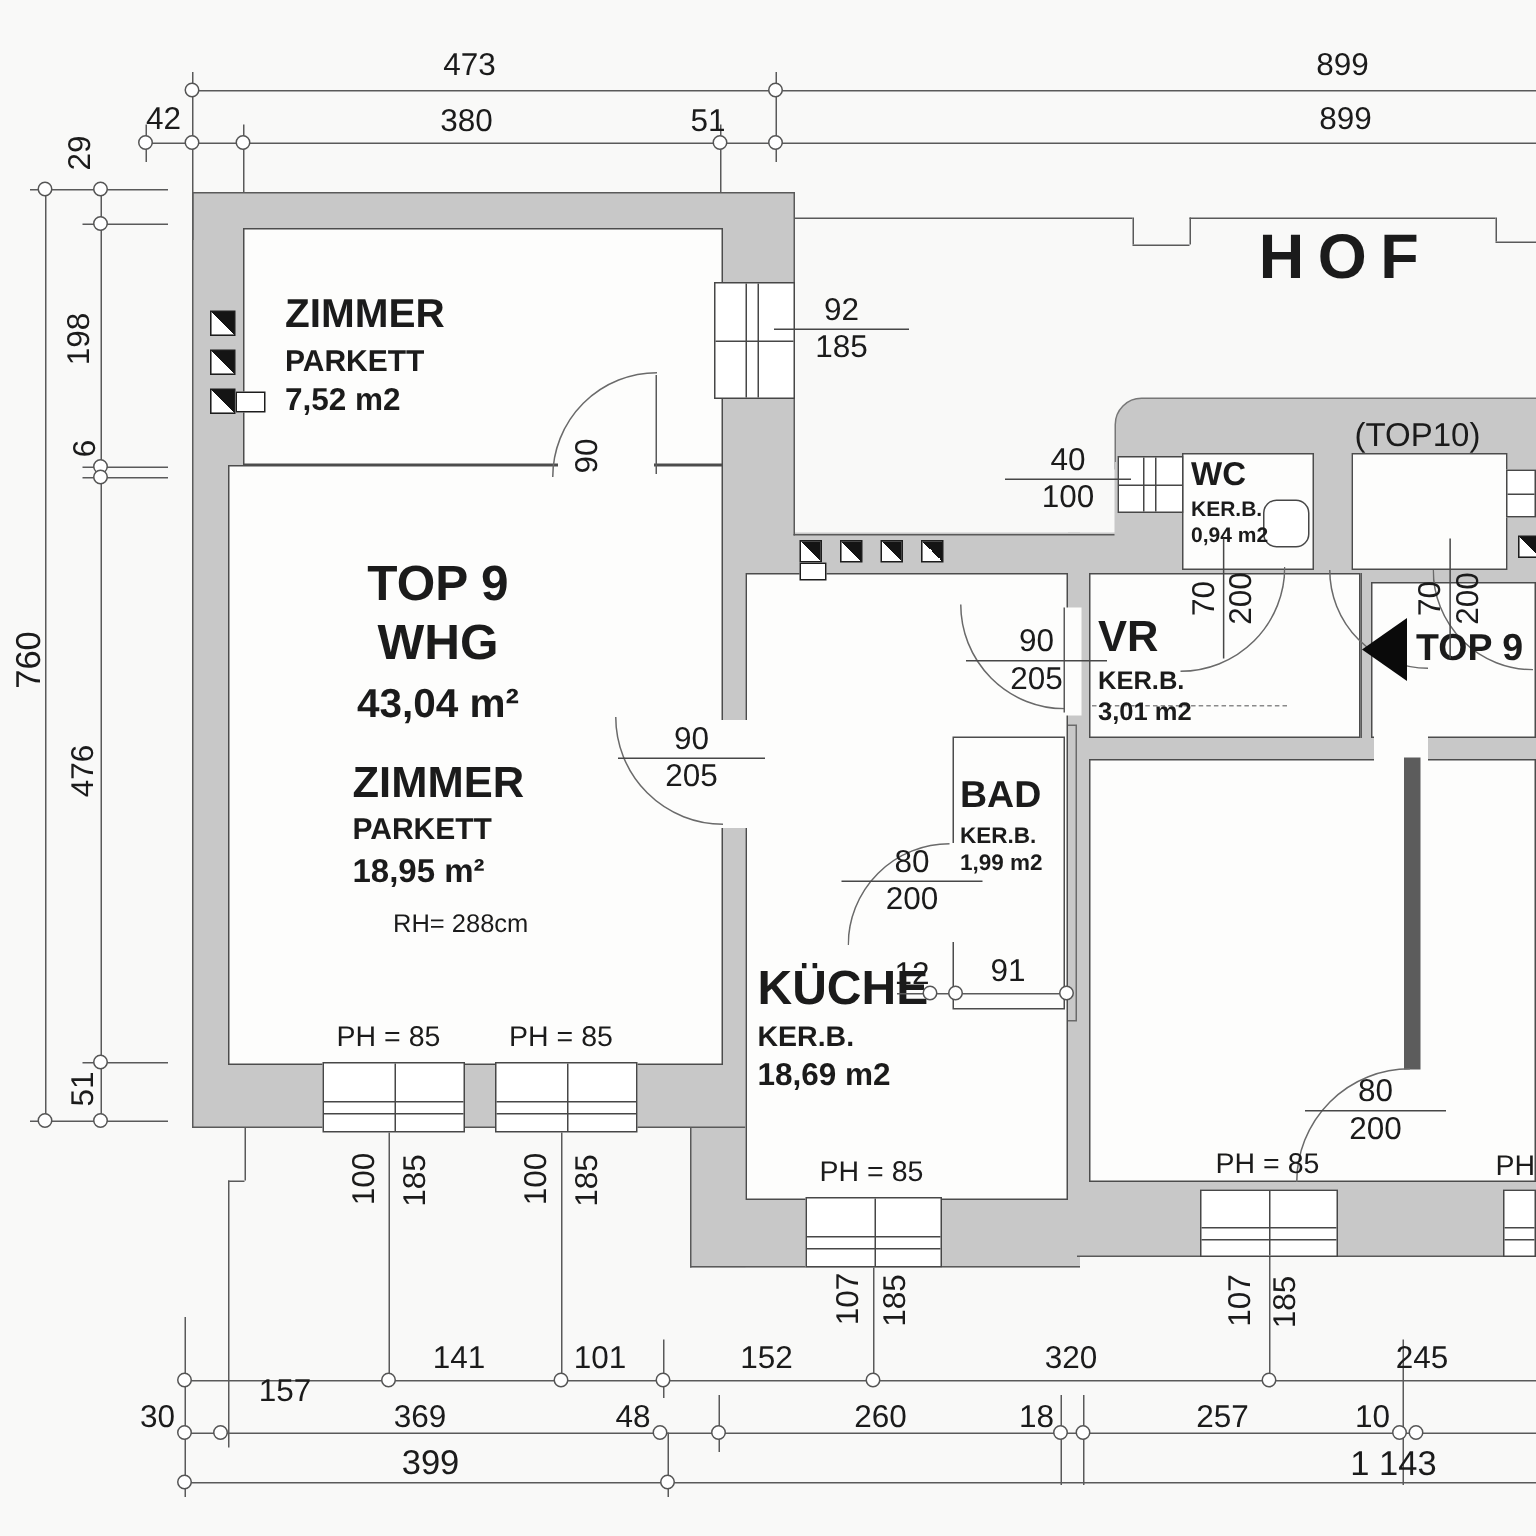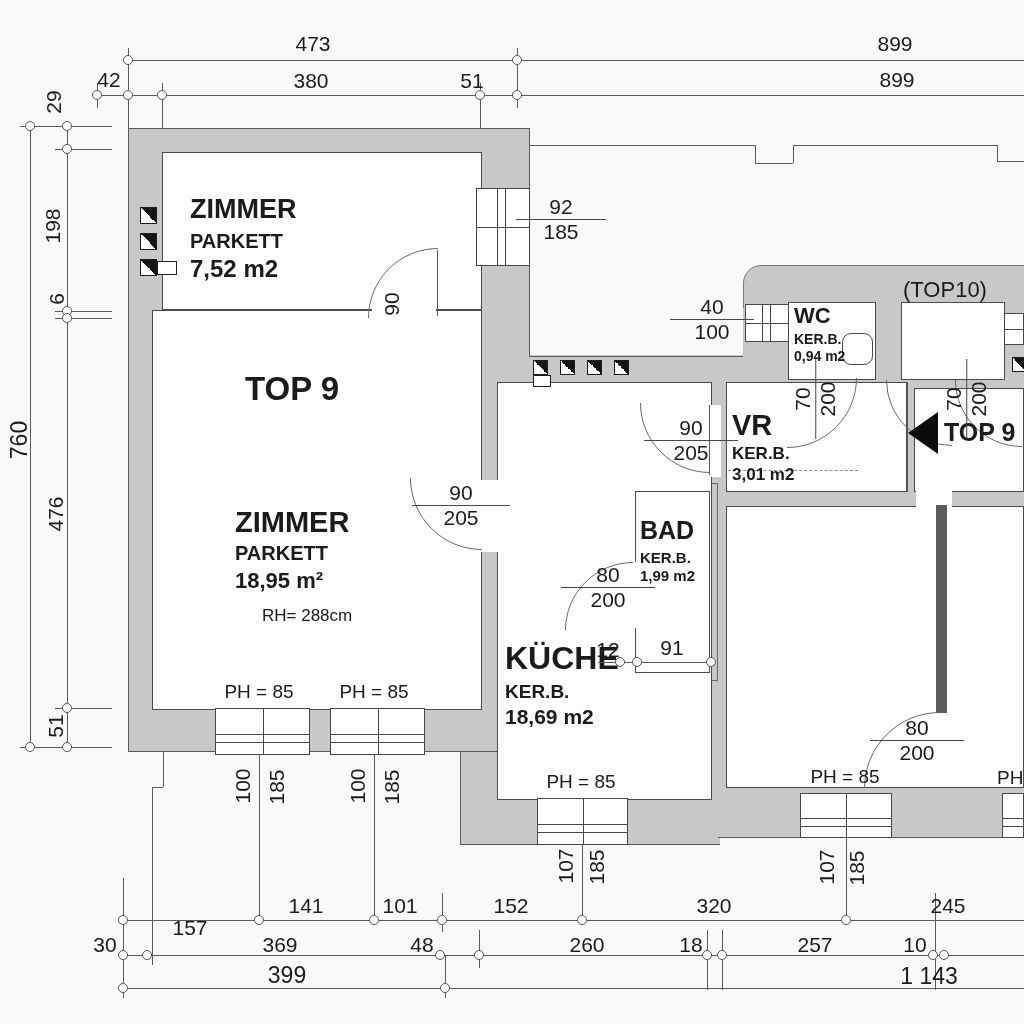--- a/index.html
+++ b/index.html
@@ -138,25 +138,27 @@
   <div class="arc" style="left:955px;top:313px;width:134px;height:134px;clip-path:inset(50% 50% 0 0)"></div>
   <div class="arc" style="left:565px;top:562px;width:136px;height:136px;clip-path:inset(0 50% 50% 0)"></div>
   <div class="arc" style="left:864px;top:712px;width:152px;height:152px;clip-path:inset(0 50% 50% 0)"></div>
 
   <div class="tri" style="left:908px;top:412px"></div>
   <div class="rl" style="left:944px;top:418px;font-size:25px">TOP 9</div>
 
   <div class="rl" style="left:190px;top:194px">
     <div style="font-size:27px">ZIMMER</div>
     <div style="font-size:20px;margin-top:4px">PARKETT</div>
-    <div style="font-size:24px;margin-top:2px">7,52 m2</div>
+    <div style="font-size:21px;margin-top:2px">7,52 m2</div>
   </div>
 
   <div class="rl" style="left:226px;top:370px;width:132px;text-align:center">
     <div style="font-size:33px">TOP 9</div>
+    <div style="font-size:33px">WHG</div>
+    <div style="font-size:27px;margin-top:6px">43,04 m²</div>
   </div>
 
   <div class="rl" style="left:235px;top:505px">
     <div style="font-size:29px">ZIMMER</div>
     <div style="font-size:20px;margin-top:3px">PARKETT</div>
     <div style="font-size:22px;margin-top:2px">18,95 m²</div>
   </div>
   <div class="abs" style="left:262px;top:606px;font-size:17px">RH= 288cm</div>
 
   <div class="rl" style="left:505px;top:640px">
@@ -176,20 +178,21 @@
     <div style="font-size:17px;margin-top:2px">KER.B.</div>
     <div style="font-size:17px;margin-top:1px">3,01 m2</div>
   </div>
 
   <div class="rl" style="left:794px;top:303px">
     <div style="font-size:22px">WC</div>
     <div style="font-size:14px;margin-top:2px">KER.B.</div>
     <div style="font-size:14px;margin-top:1px">0,94 m2</div>
   </div>
 
+  <div class="hof" style="left:897px;top:171px">HOF</div>
   <div class="abs" style="left:903px;top:277px;font-size:22px">(TOP10)</div>
 
   <div class="vtext" style="left:392px;top:304px">90</div>
 
   <div class="frac" style="left:532px;top:196px;width:58px">
     <div>92</div>
     <div class="fl"></div>
     <div>185</div>
   </div>
 

